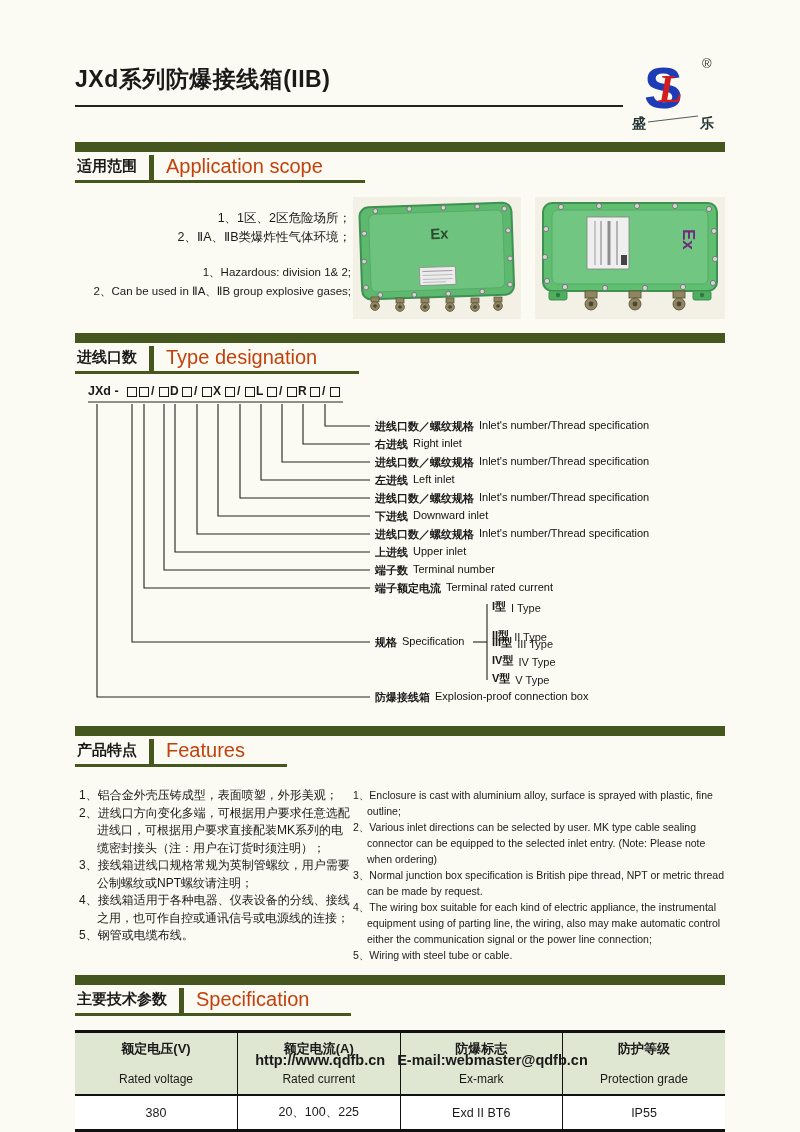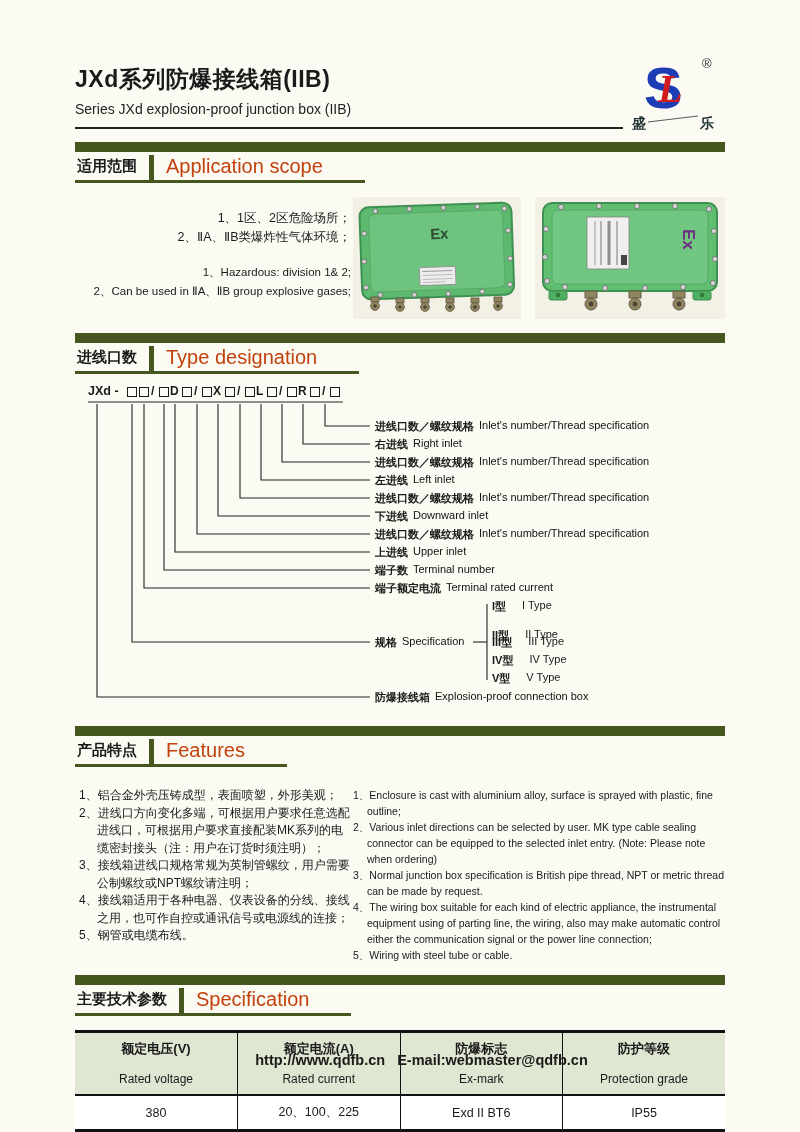--- a/index.html
+++ b/index.html
@@ -41,21 +41,21 @@
   
   .diagram { position:relative; width:650px; height:334px; margin-top:10px; font-size:11px; }
   .diagram svg.lines { position:absolute; left:0; top:0; }
   .model-prefix { position:absolute; left:13px; top:0; font-size:12.5px; font-weight:bold; }
   .model-box { position:absolute; top:3px; width:10px; height:10px; border:1.2px solid #1a1a1a; background:transparent; }
   .model-letter { position:absolute; top:0; font-size:12px; font-weight:bold; }
   .model-slash { position:absolute; top:0; font-size:12px; font-weight:bold; }
   .diag-label { position:absolute; left:300px; display:flex; gap:5px; white-space:nowrap; }
   .diag-label .zh { font-weight:600; font-size:11px; }
   .diag-label .en { font-size:11px; color:#111; }
-  .spec-type { position:absolute; left:417px; display:flex; gap:16px; white-space:nowrap; }
+  .spec-type { position:absolute; left:417px; display:flex; gap:5px; white-space:nowrap;align-items:flex-end; }
   .spec-type .zh { font-weight:600; font-size:11px; }
   .spec-type .en { font-size:11px; }
 
   
   .feat-content { display:flex; margin-top:20px; }
   .feat-zh { width:278px; padding-left:4px; }
   .feat-zh .feat-item { font-size:12px; line-height:17.5px; padding-left:18px; text-indent:-18px; }
   .feat-en { width:372px; margin-left:0; }
   .feat-en .feat-item { font-size:10.5px; line-height:16px; padding-left:14px; text-indent:-14px; }
 
@@ -75,21 +75,20 @@
 </style>
 </head>
 <body>
 
 <div class="page">
   <div class="content">
 
     <div class="header">
       <div class="header-titles">
         <div class="page-title">JXd系列防爆接线箱(IIB)</div>
-        <div class="page-subtitle">Series JXd explosion-proof junction box (IIB)</div>
         <div class="header-rule"></div>
       </div>
       <div class="logo-box">
         <svg width="95" height="82" viewBox="0 0 95 82">
           <text x="14" y="56" font-size="58" font-weight="bold" fill="#1d3cb5" font-family="Liberation Sans, sans-serif">S</text>
           <text x="28" y="50" font-size="40" font-style="italic" font-weight="bold" fill="#d11d1d" font-family="Liberation Serif, serif">L</text>
           <text x="72" y="16" font-size="13" fill="#333">®</text>
           <text x="2" y="76" font-size="14" font-weight="bold" fill="#233">盛</text>
           <text x="70" y="76" font-size="14" font-weight="bold" fill="#233">乐</text>
           <line x1="18" y1="70" x2="68" y2="64" stroke="#233" stroke-width="0.8"></line>

